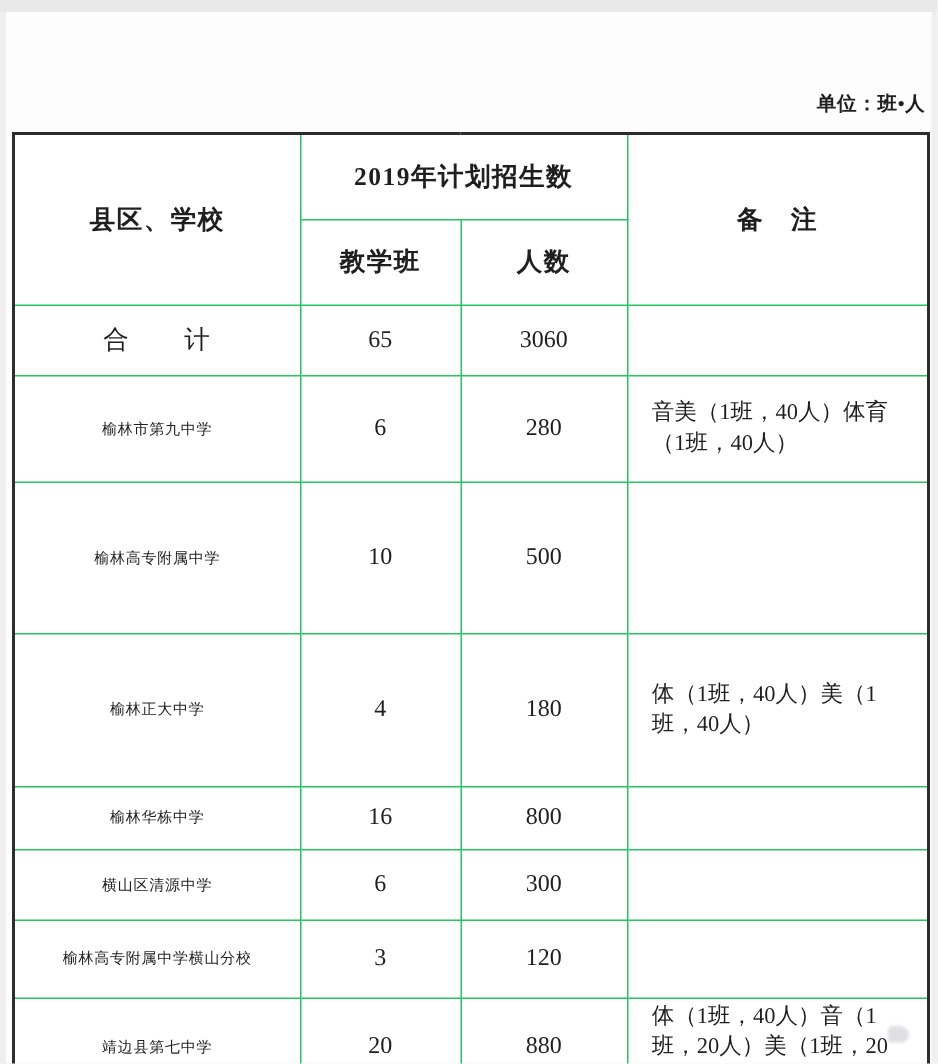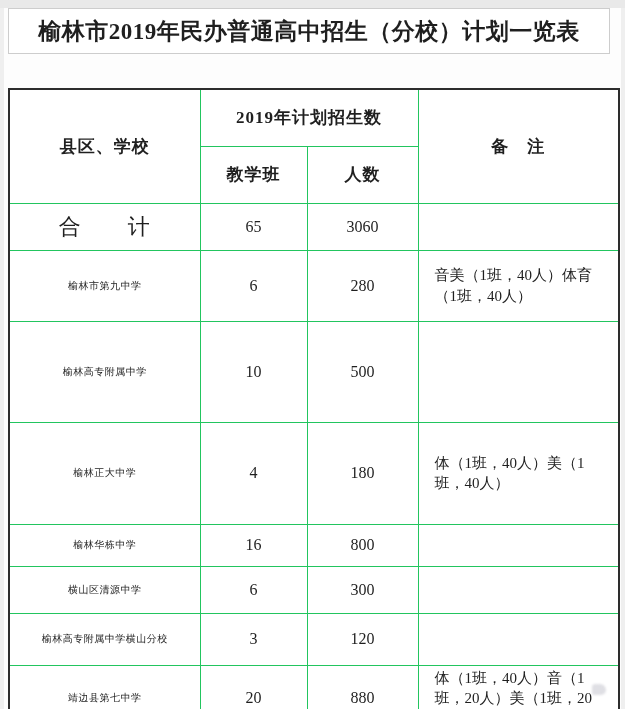--- a/index.html
+++ b/index.html
@@ -77,44 +77,42 @@
 
   td.cell-school  { font-size:10px; letter-spacing:0.5px; }
   td.cell-classes, td.cell-students { font-size:16px; }
   td.cell-remark  {
     font-size:15px;
     text-align:left;
     line-height:1.35;
     padding:2px 16px;
   }
   tr.total-row td { font-size:16px; }
-  tr.total-row td.cell-school { font-size:22px; letter-spacing:1px; }
+  tr.total-row td.cell-school { font-size:17px; letter-spacing:1px; }
 
   .watermark-smudge {
     position:absolute;
     left:592px; top:684px;
     width:14px; height:11px;
     background:#b9b9c4;
     opacity:0.45;
     border-radius:3px 6px 5px 2px;
     filter:blur(1px);
   }
 </style>
 </head>
 <body>
 
 <div class="page">
   <div class="edge-strip-top"></div>
   <div class="edge-strip-left"></div>
   <div class="edge-strip-right"></div>
 
-  <div class="title-box">
-    <h1>榆林市2019年民办普通高中招生（分校）计划一览表</h1>
-  </div>
 
+  <div class="unit-line">单位：班•人</div>
 
   <table class="data-table">
     <colgroup>
       <col class="col-school">
         <col class="col-classes">
         <col class="col-students">
         <col class="col-remark">
     </colgroup>
     <thead>
       <tr class="header-row-1">

